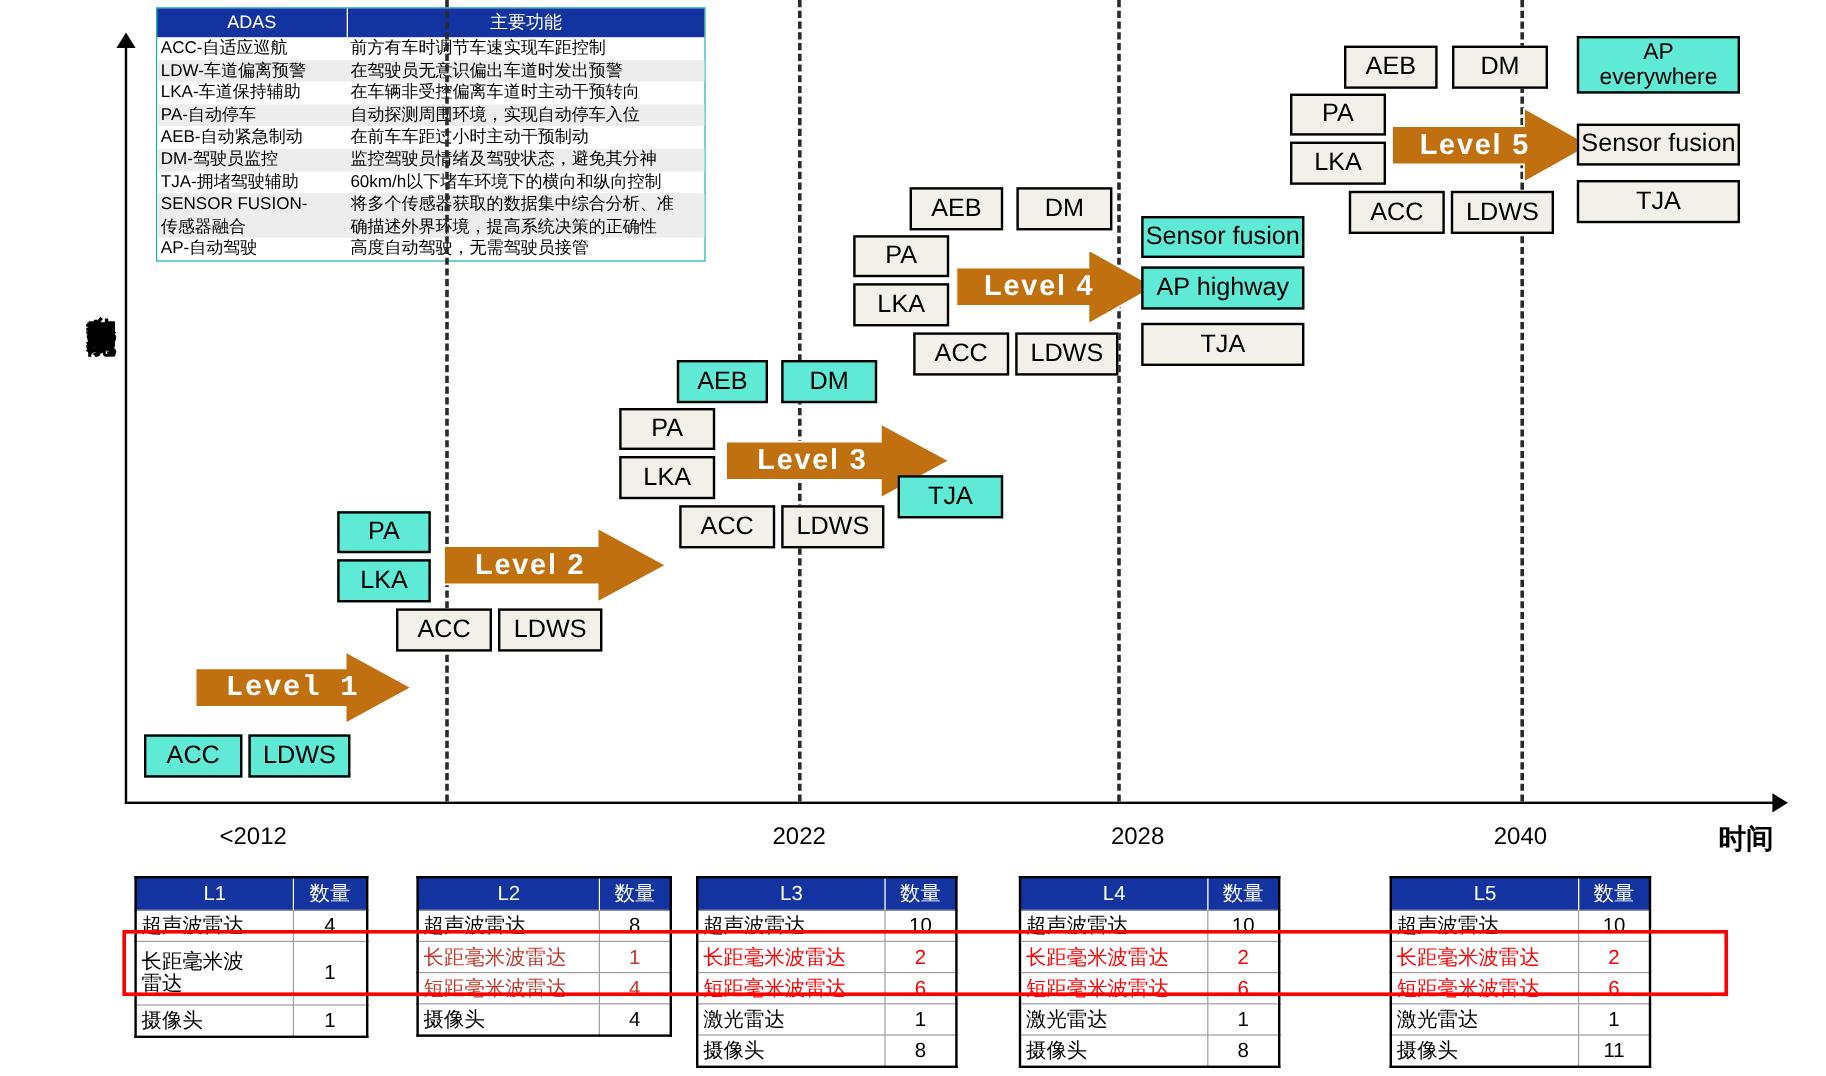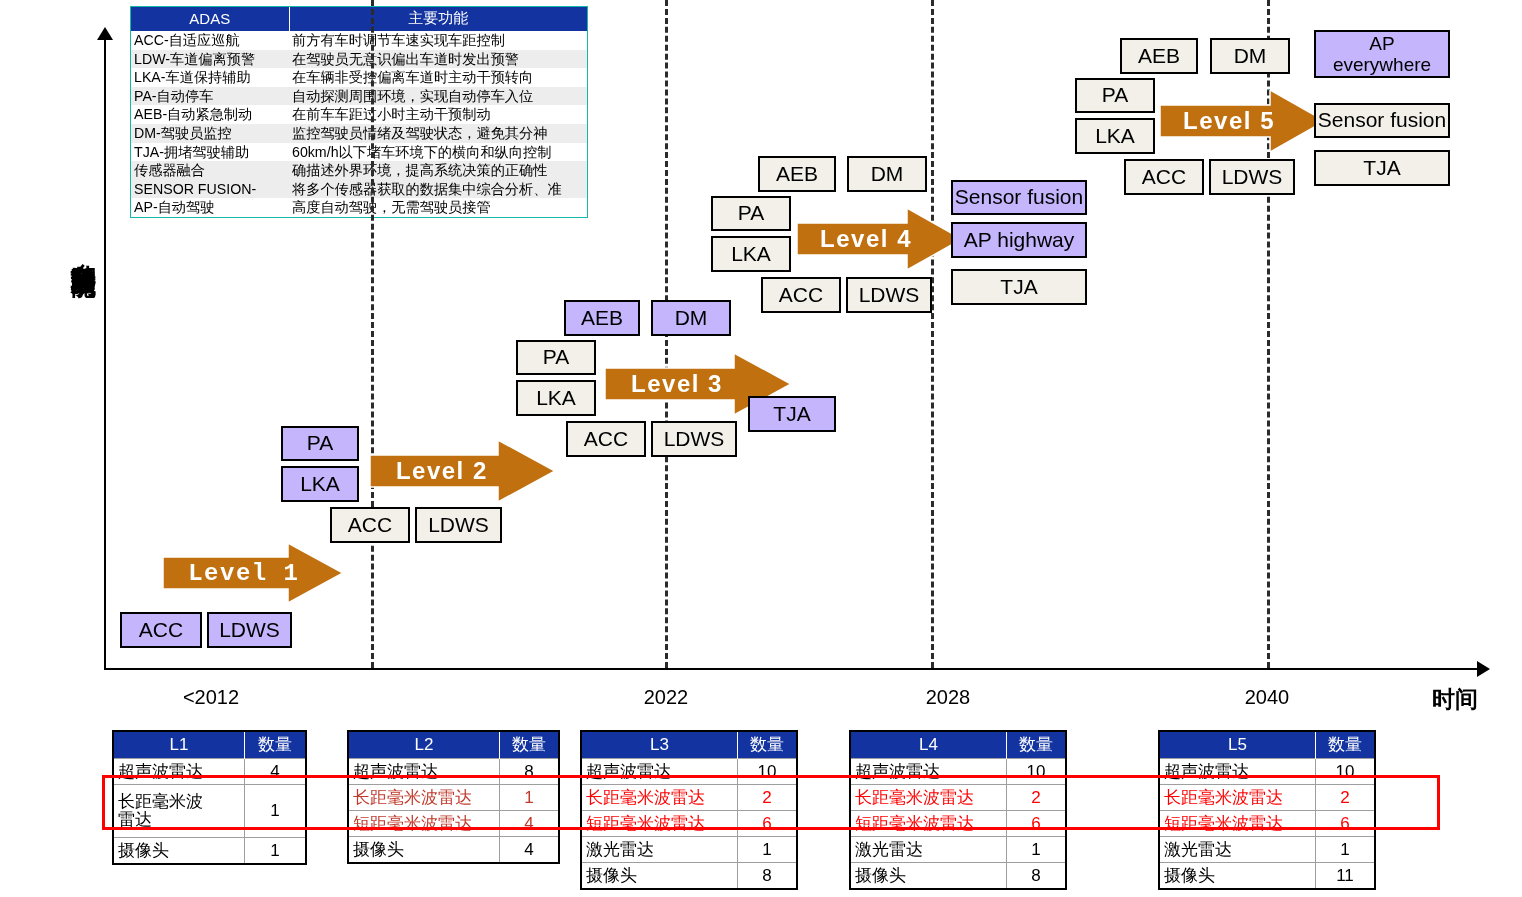--- a/index.html
+++ b/index.html
@@ -57,21 +57,21 @@
   .dashed-line{
     width:0;border-left:3px dashed #2b2b2b;top:0;height:668px;
   }
 
   
   .fbox{
     border:2px solid #000;display:flex;align-items:center;justify-content:center;
     font-size:21px;color:#000;line-height:1.05;text-align:center;
   }
   .fbox.cream{background:#f2f0e9;}
-  .fbox.tan{background:#c4b5fd;border-color:#000;}
+  .fbox.tan{background:#5eead4;border-color:#000;}
   .fbox.two-line{font-size:19px;line-height:1.12;flex-direction:column;}
 
   
   .arrow{position:absolute;}
   .arrow svg{display:block;}
   .arrow .atext{
     position:absolute;top:0;left:0;right:0;bottom:0;
     display:flex;align-items:center;justify-content:flex-start;
     color:#fff;font-weight:bold;font-size:24px;letter-spacing:1.5px;
     padding-left:14%;pointer-events:none;
@@ -131,26 +131,26 @@
         </tr>
       <tr class="alt">
           <td class="c1">DM-驾驶员监控</td>
           <td class="c2">监控驾驶员情绪及驾驶状态，避免其分神</td>
         </tr>
       <tr>
           <td class="c1">TJA-拥堵驾驶辅助</td>
           <td class="c2">60km/h以下堵车环境下的横向和纵向控制</td>
         </tr>
       <tr class="alt">
+          <td class="c1">SENSOR FUSION-</td>
+          <td class="c2">将多个传感器获取的数据集中综合分析、准</td>
+        </tr>
+      <tr class="alt">
           <td class="c1">传感器融合</td>
           <td class="c2">确描述外界环境，提高系统决策的正确性</td>
-        </tr>
-      <tr class="alt">
-          <td class="c1">SENSOR FUSION-</td>
-          <td class="c2">将多个传感器获取的数据集中综合分析、准</td>
         </tr>
       <tr>
           <td class="c1">AP-自动驾驶</td>
           <td class="c2">高度自动驾驶，无需驾驶员接管</td>
         </tr>
     </tbody>
   </table>
 </div>
 
 <div class="abs" id="y-axis"></div>

